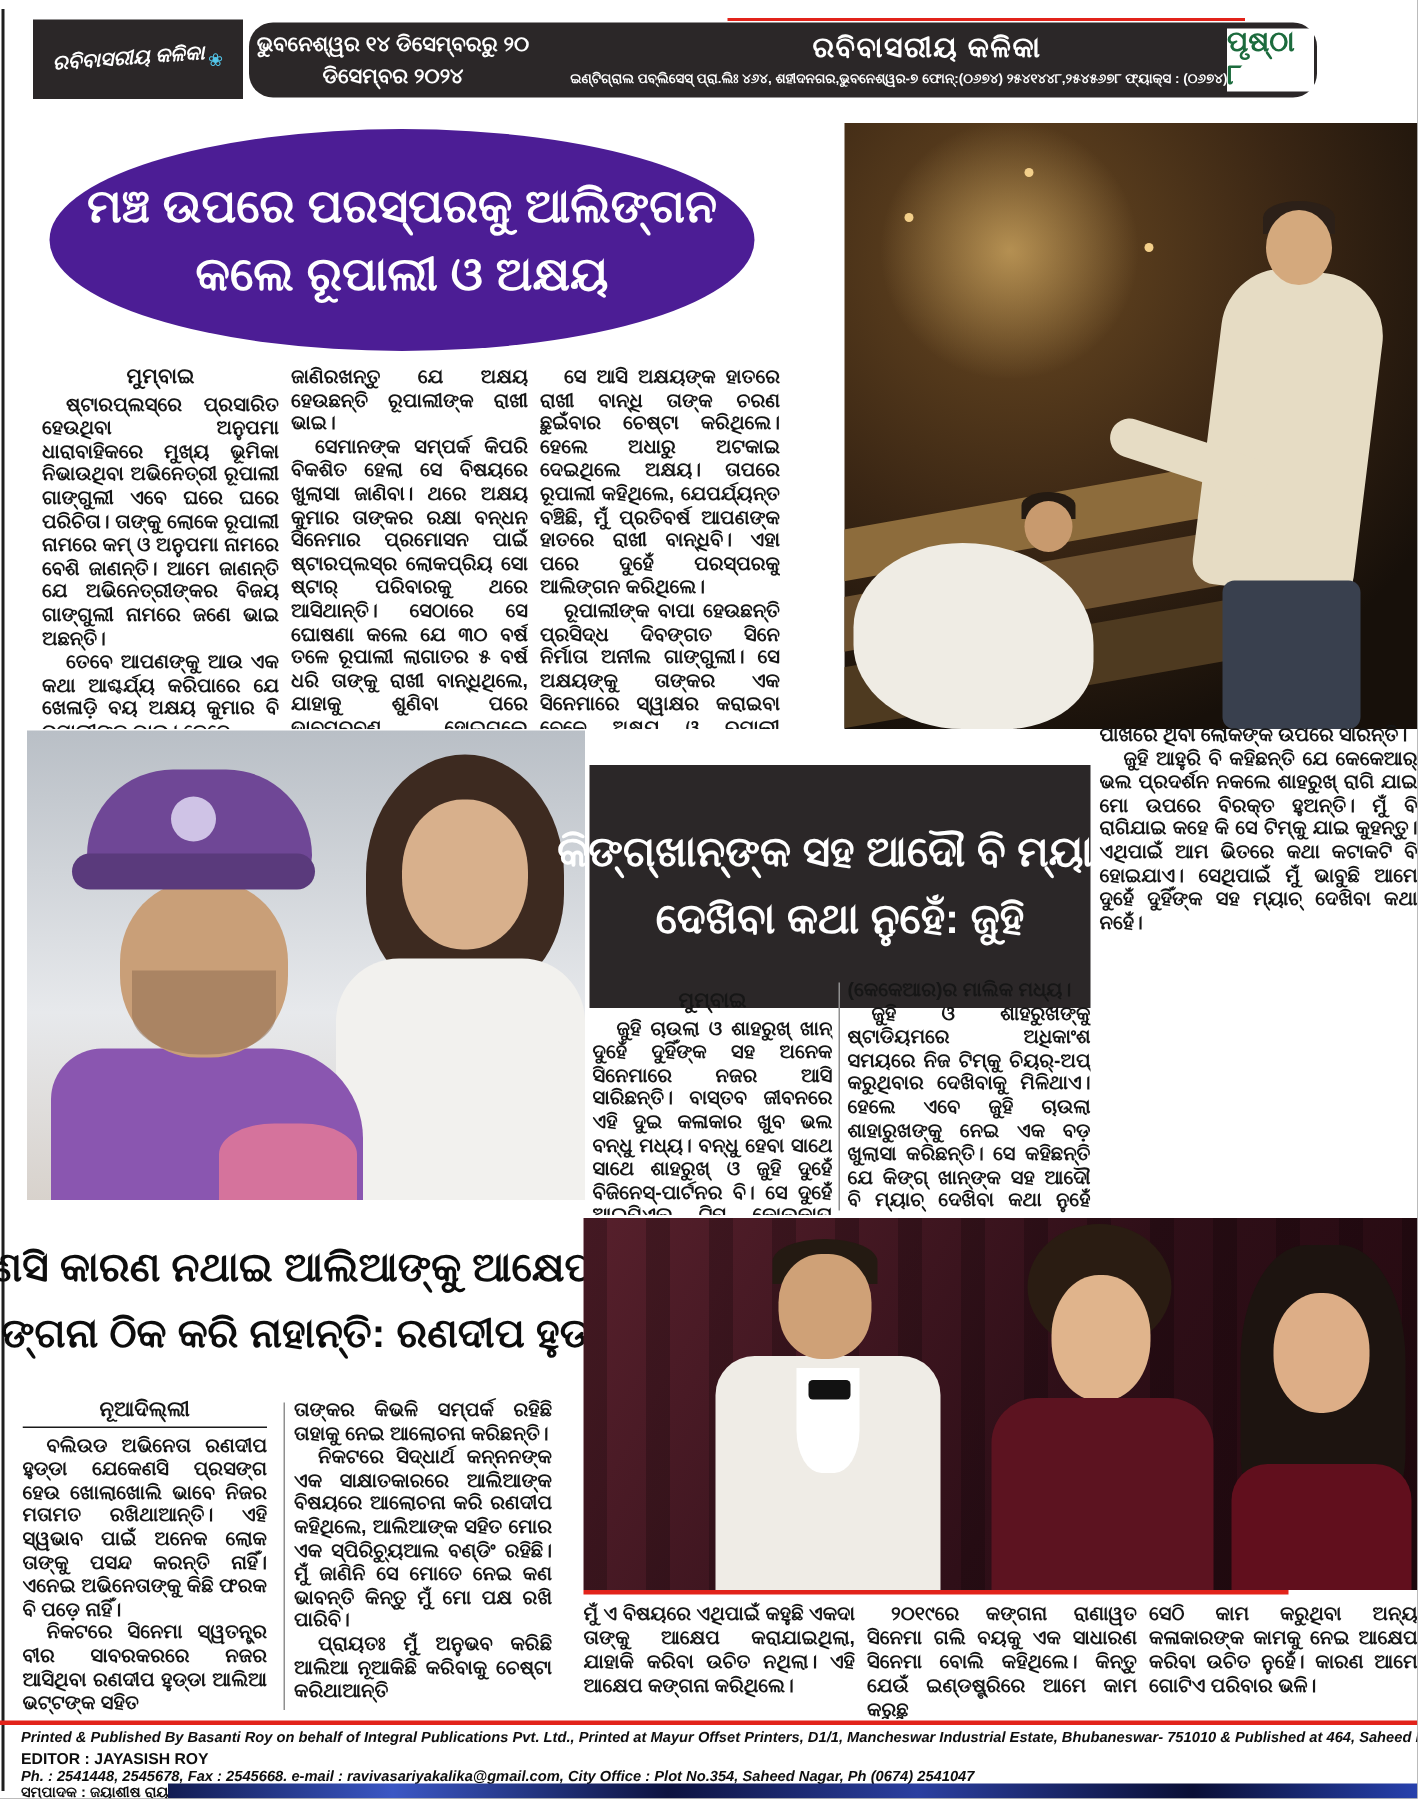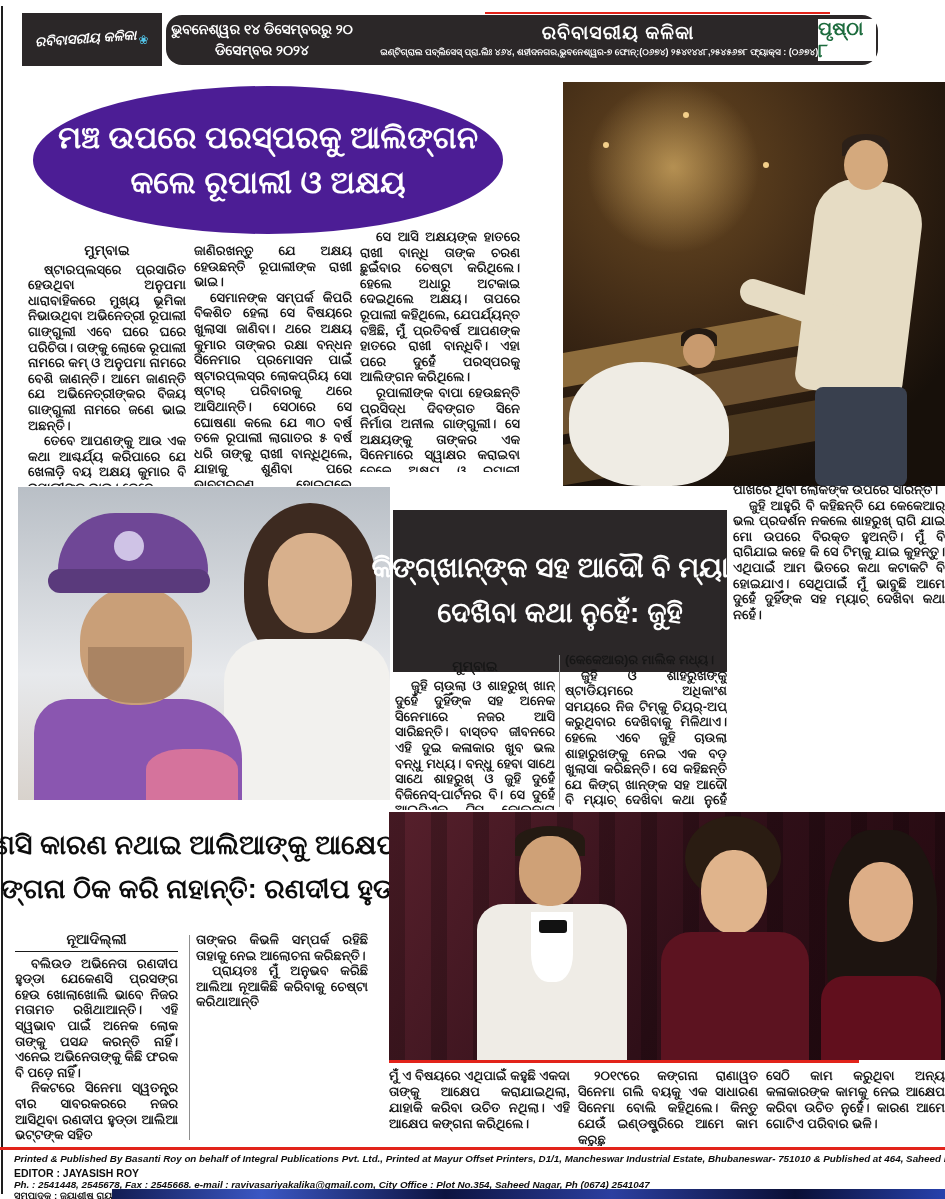--- a/index.html
+++ b/index.html
@@ -36,21 +36,21 @@
 
   
   .col{position:absolute;font-size:13px;line-height:15.6px;text-align:justify;color:#161616;overflow:hidden;}
   .col p{margin:0;text-indent:16px;font-weight:bold;}
   .col p.cont{text-indent:0;}
   .dateline{font-weight:bold;text-align:center;font-size:14px;margin:0 0 3px 0;}
   .dl-rule{border-bottom:1.5px solid #1a1a1a;margin:1px 0 4px 0;}
   .vrule{position:absolute;width:1px;background:#8f8f8f;}
   #a1c1{left:28px;top:243px;width:158px;height:243px;}
   #a1c2{left:194px;top:243px;width:158px;height:243px;}
-  #a1c3{left:360px;top:229px;width:160px;height:243px;}
+  #a1c3{left:360px;top:243px;width:160px;height:243px;}
   #a2c1{left:395px;top:659px;width:160px;height:151px;}
   #a2c2{left:565px;top:652px;width:162px;height:158px;}
   #a2right{left:733px;top:482px;width:212px;height:328px;}
   #vr2{left:559px;top:655px;height:152px;}
   #a3c1{left:15px;top:932px;width:163px;height:211px;}
   #a3c2{left:196px;top:932px;width:172px;height:211px;}
   #vr3{left:189px;top:935px;height:205px;}
   .caption{position:absolute;top:1068px;height:78px;font-size:13px;line-height:16px;text-align:justify;
            color:#161616;overflow:hidden;}
   #cap1{left:389px;width:181px;}
@@ -237,20 +237,21 @@
 
   <div id="a3c1" class="col">
     <div class="dateline">ନୂଆଦିଲ୍ଲୀ</div>
     <div class="dl-rule"></div>
     <p>ବଲିଉଡ ଅଭିନେତା ରଣଦୀପ ହୁଡ୍ଡା ଯେକେଣସି ପ୍ରସଙ୍ଗ ହେଉ ଖୋଲାଖୋଲି ଭାବେ ନିଜର ମତାମତ ରଖିଥାଆନ୍ତି। ଏହି ସ୍ୱଭାବ ପାଇଁ ଅନେକ ଲୋକ ତାଙ୍କୁ ପସନ୍ଦ କରନ୍ତି ନାହିଁ। ଏନେଇ ଅଭିନେତାଙ୍କୁ କିଛି ଫରକ ବି ପଡ଼େ ନାହିଁ।</p>
     <p>ନିକଟରେ ସିନେମା ସ୍ୱତନ୍ତ୍ର ବୀର ସାବରକରରେ ନଜର ଆସିଥିବା ରଣଦୀପ ହୁଡ୍ଡା ଆଲିଆ ଭଟ୍ଟଙ୍କ ସହିତ</p>
   </div>
   <div id="vr3" class="vrule"></div>
   <div id="a3c2" class="col">
     <p class="cont">ତାଙ୍କର କିଭଳି ସମ୍ପର୍କ ରହିଛି ତାହାକୁ ନେଇ ଆଲୋଚନା କରିଛନ୍ତି।</p>
+    <p>ନିକଟରେ ସିଦ୍ଧାର୍ଥ କନ୍ନନଙ୍କ ଏକ ସାକ୍ଷାତକାରରେ ଆଲିଆଙ୍କ ବିଷୟରେ ଆଲୋଚନା କରି ରଣଦୀପ କହିଥିଲେ, ଆଲିଆଙ୍କ ସହିତ ମୋର ଏକ ସ୍ପିରିଚ୍ୟୁଆଲ ବଣ୍ଡିଂ ରହିଛି। ମୁଁ ଜାଣିନି ସେ ମୋତେ ନେଇ କଣ ଭାବନ୍ତି କିନ୍ତୁ ମୁଁ ମୋ ପକ୍ଷ ରଖି ପାରିବି।</p>
     <p>ପ୍ରାୟତଃ ମୁଁ ଅନୁଭବ କରିଛି ଆଲିଆ ନୂଆକିଛି କରିବାକୁ ଚେଷ୍ଟା କରିଥାଆନ୍ତି</p>
   </div>
 
   <div id="cap1" class="caption">
     <p>ମୁଁ ଏ ବିଷୟରେ ଏଥିପାଇଁ କହୁଛି ଏକଦା ତାଙ୍କୁ ଆକ୍ଷେପ କରାଯାଇଥିଲା, ଯାହାକି କରିବା ଉଚିତ ନଥିଲା। ଏହି ଆକ୍ଷେପ କଙ୍ଗନା କରିଥିଲେ।</p>
   </div>
   <div id="cap2" class="caption">
     <p>୨୦୧୯ରେ କଙ୍ଗନା ରାଣାୱତ ସିନେମା ଗଲି ବୟକୁ ଏକ ସାଧାରଣ ସିନେମା ବୋଲି କହିଥିଲେ। କିନ୍ତୁ ଯେଉଁ ଇଣ୍ଡଷ୍ଟ୍ରିରେ ଆମେ କାମ କରୁଛୁ</p>
   </div>
   <div id="cap3" class="caption">

